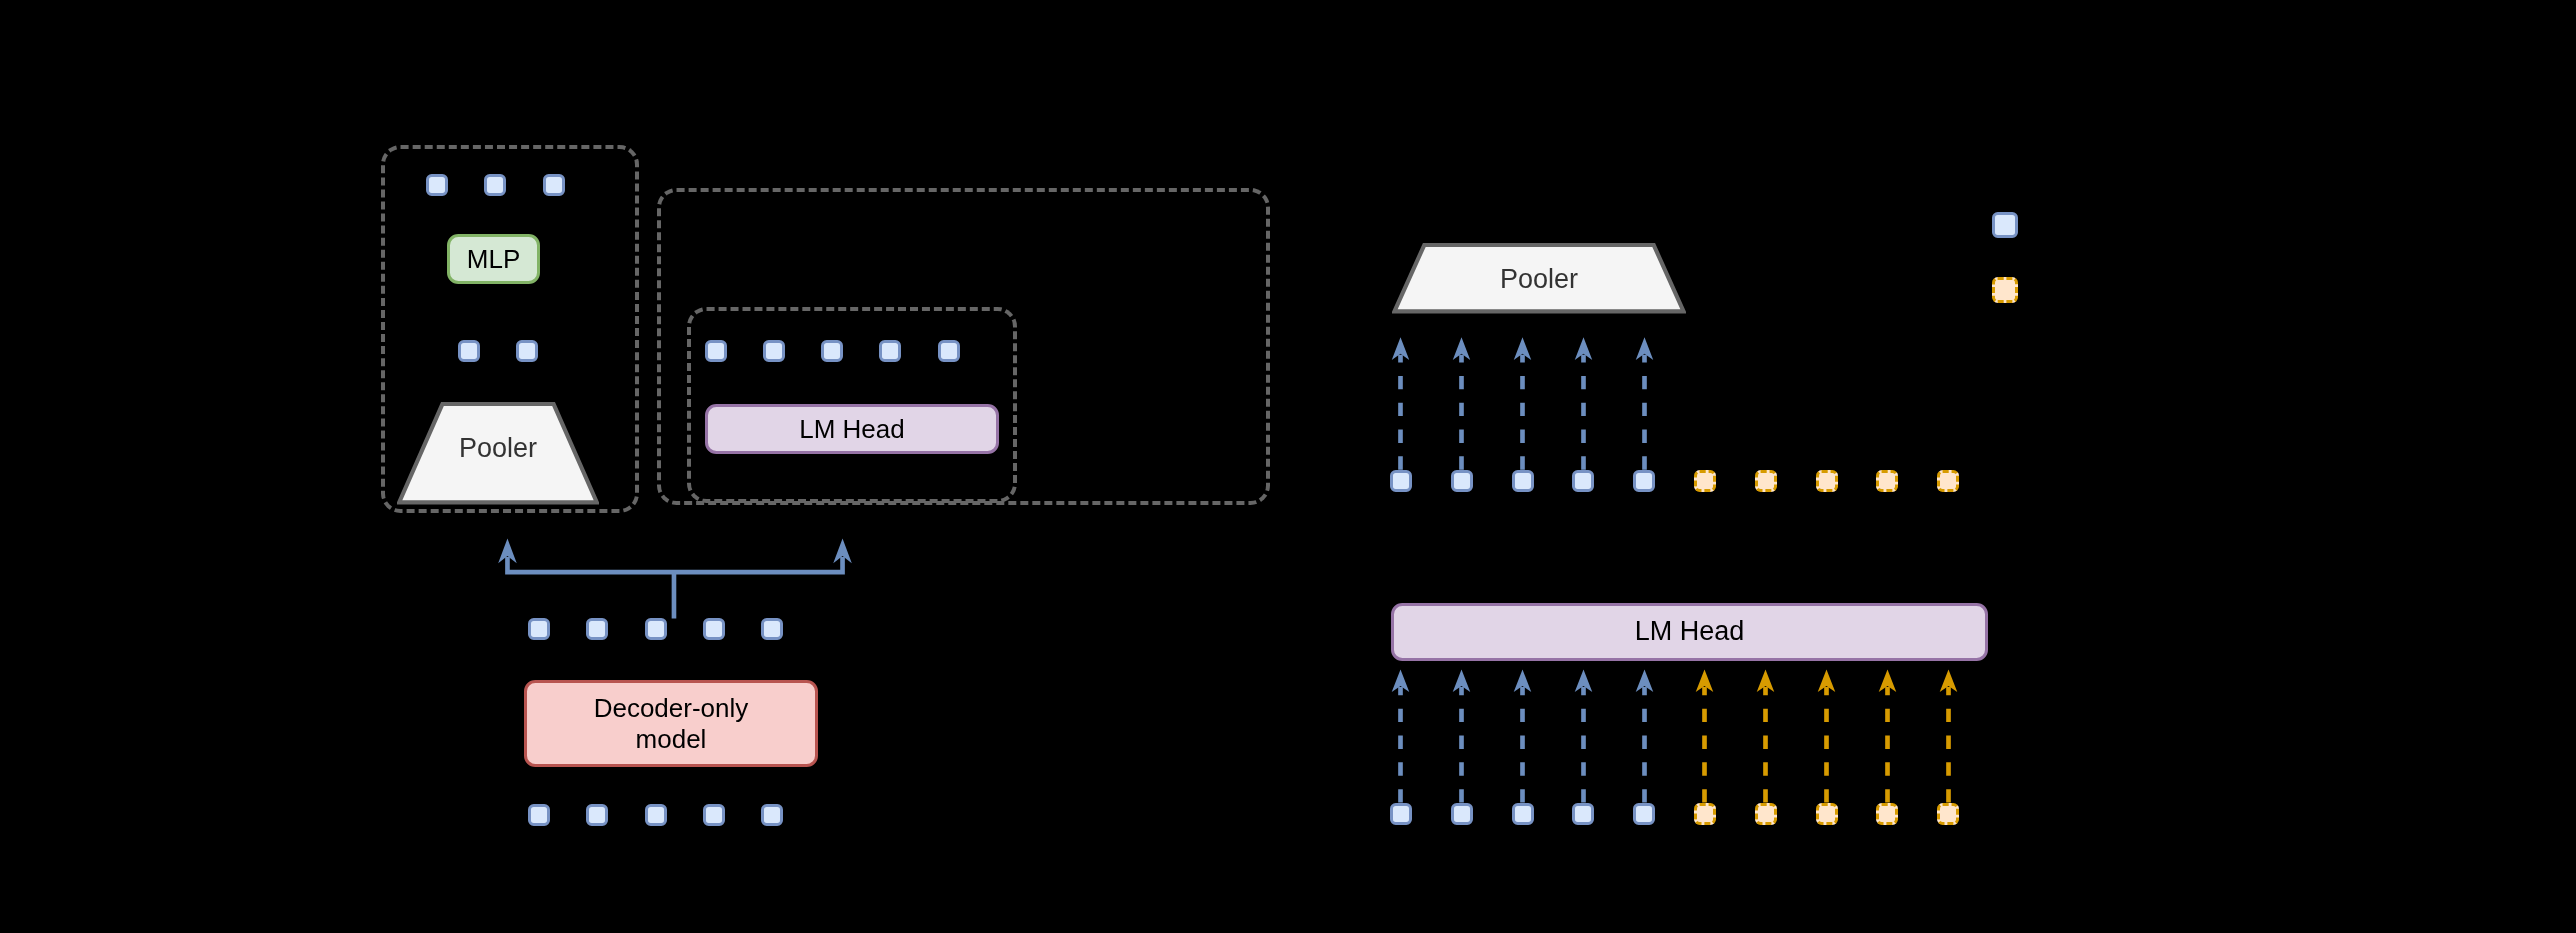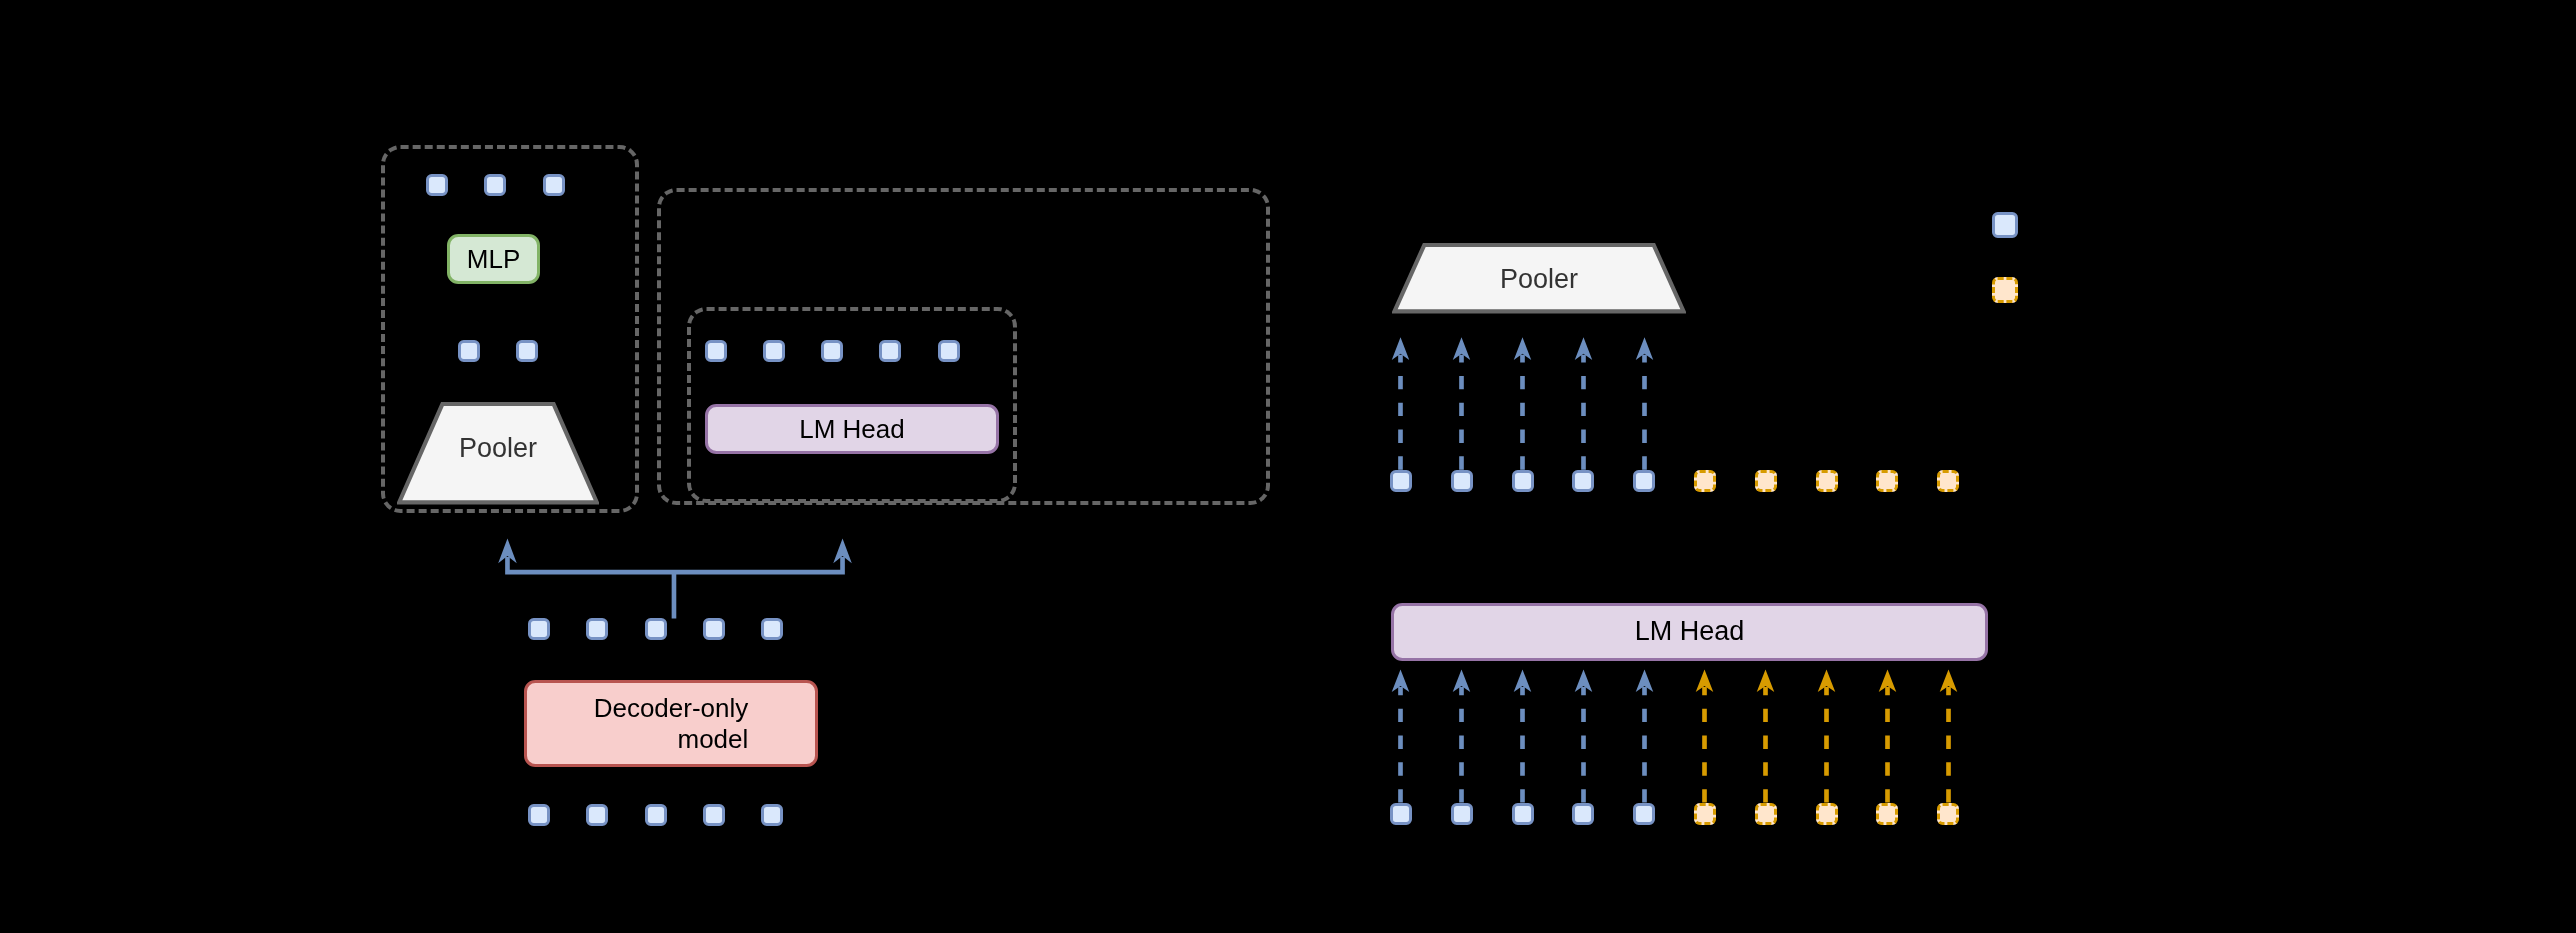--- a/index.html
+++ b/index.html
@@ -120,21 +120,21 @@
         <path d="M 30 30 L 12 78 L 30 64 L 48 78 Z" fill="#6c8ebf"></path>
         <path d="M 680 30 L 662 78 L 680 64 L 698 78 Z" fill="#6c8ebf"></path>
       </svg>
     </div>
     <div class="token blue" style="left: 528px; top: 618px; width: 21.6px; height: 21.6px;"></div>
     <div class="token blue" style="left: 586px; top: 618px; width: 21.6px; height: 21.6px;"></div>
     <div class="token blue" style="left: 645px; top: 618px; width: 21.6px; height: 21.6px;"></div>
     <div class="token blue" style="left: 703px; top: 618px; width: 21.6px; height: 21.6px;"></div>
     <div class="token blue" style="left: 761px; top: 618px; width: 21.6px; height: 21.6px;"></div>
     <div class="proc decoder" style="left: 524px; top: 680px; width: 294px; height: 87px; font-size: 26px;">
-      <span style="white-space: pre-line; text-align: right;">Decoder-only
+      <span style="white-space: pre-line;">Decoder-only
 model</span>
     </div>
     <div class="token blue" style="left: 528px; top: 804px; width: 21.6px; height: 21.6px;"></div>
     <div class="token blue" style="left: 586px; top: 804px; width: 21.6px; height: 21.6px;"></div>
     <div class="token blue" style="left: 645px; top: 804px; width: 21.6px; height: 21.6px;"></div>
     <div class="token blue" style="left: 703px; top: 804px; width: 21.6px; height: 21.6px;"></div>
     <div class="token blue" style="left: 761px; top: 804px; width: 21.6px; height: 21.6px;"></div>
     <div class="pooler-wrap" style="left: 1392px; top: 243px; width: 294px; height: 71px;">
       <svg width="294" height="71" viewBox="0 0 570 138">
         <polygon points="62,4 508,4 566,133 4,133" fill="#f5f5f5" stroke="#666666" stroke-width="8" stroke-linejoin="miter"></polygon>

